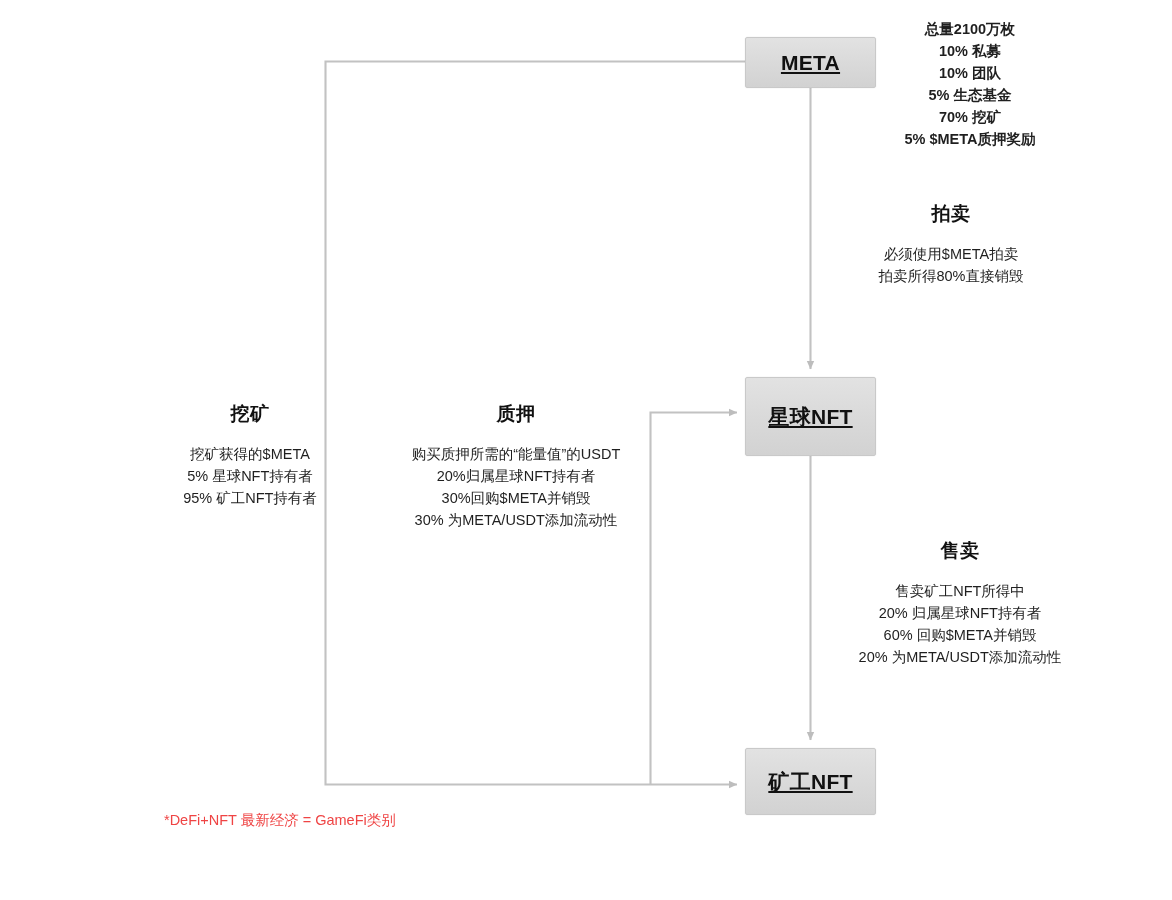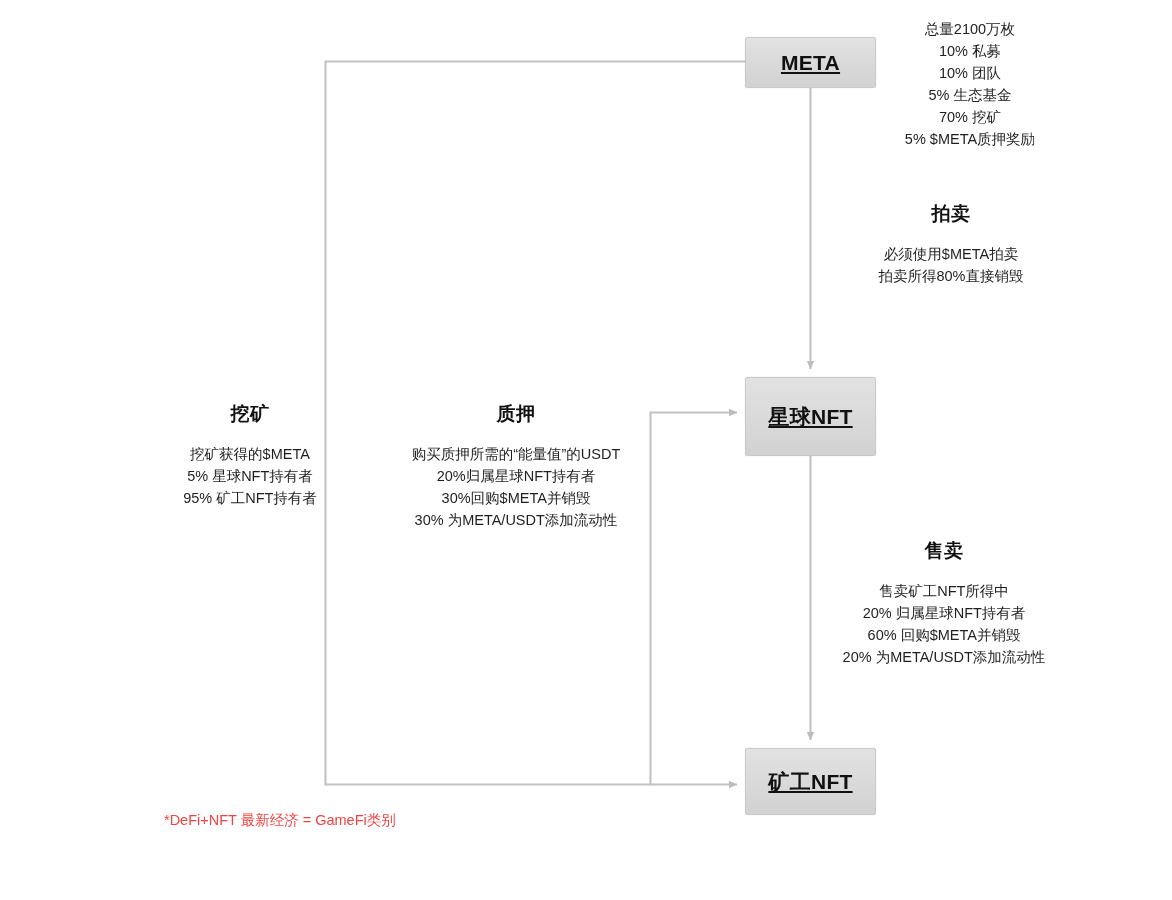--- a/index.html
+++ b/index.html
@@ -63,25 +63,25 @@
     letter-spacing: 0.5px;
     font-family: Liberation Serif, serif;
   }
   .block .line {
     font-size: 14.5px;
     color: #1f1f1f;
     white-space: nowrap;
   }
   .block.no-heading .line:first-child { margin-top: 0; }
 
-  #block-supply   { left: 880px; top: 18px;  width: 180px; }
+  #block-supply   { left: 880px; top: 18px;  width: 180px; font-weight: bold; }
   #block-auction  { left: 838px; top: 200px; width: 226px; }
   #block-mining   { left: 152px; top: 400px; width: 196px; }
   #block-staking  { left: 372px; top: 400px; width: 288px; }
-  #block-selling  { left: 812px; top: 537px; width: 264px; }
+  #block-selling  { left: 812px; top: 537px; width: 264px; padding-left: 16px; }
 
   #block-supply .line { font-size: 14.5px; }
 
   
   #footnote {
     position: absolute;
     left: 164px;
     top: 811px;
     font-size: 14.5px;
     color: #ef4444;

